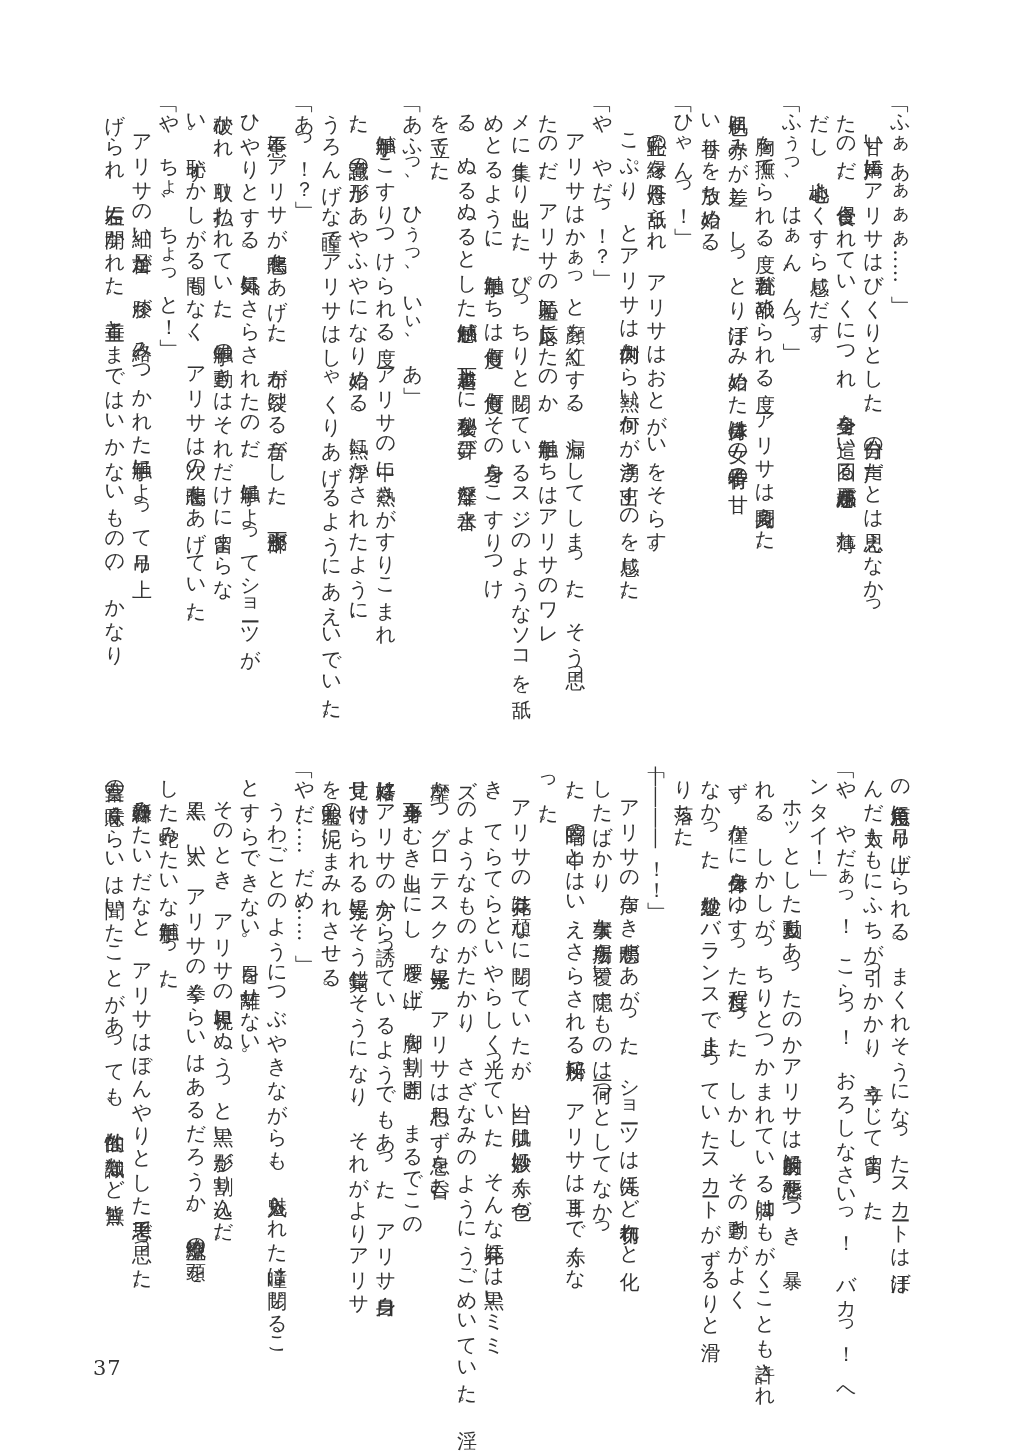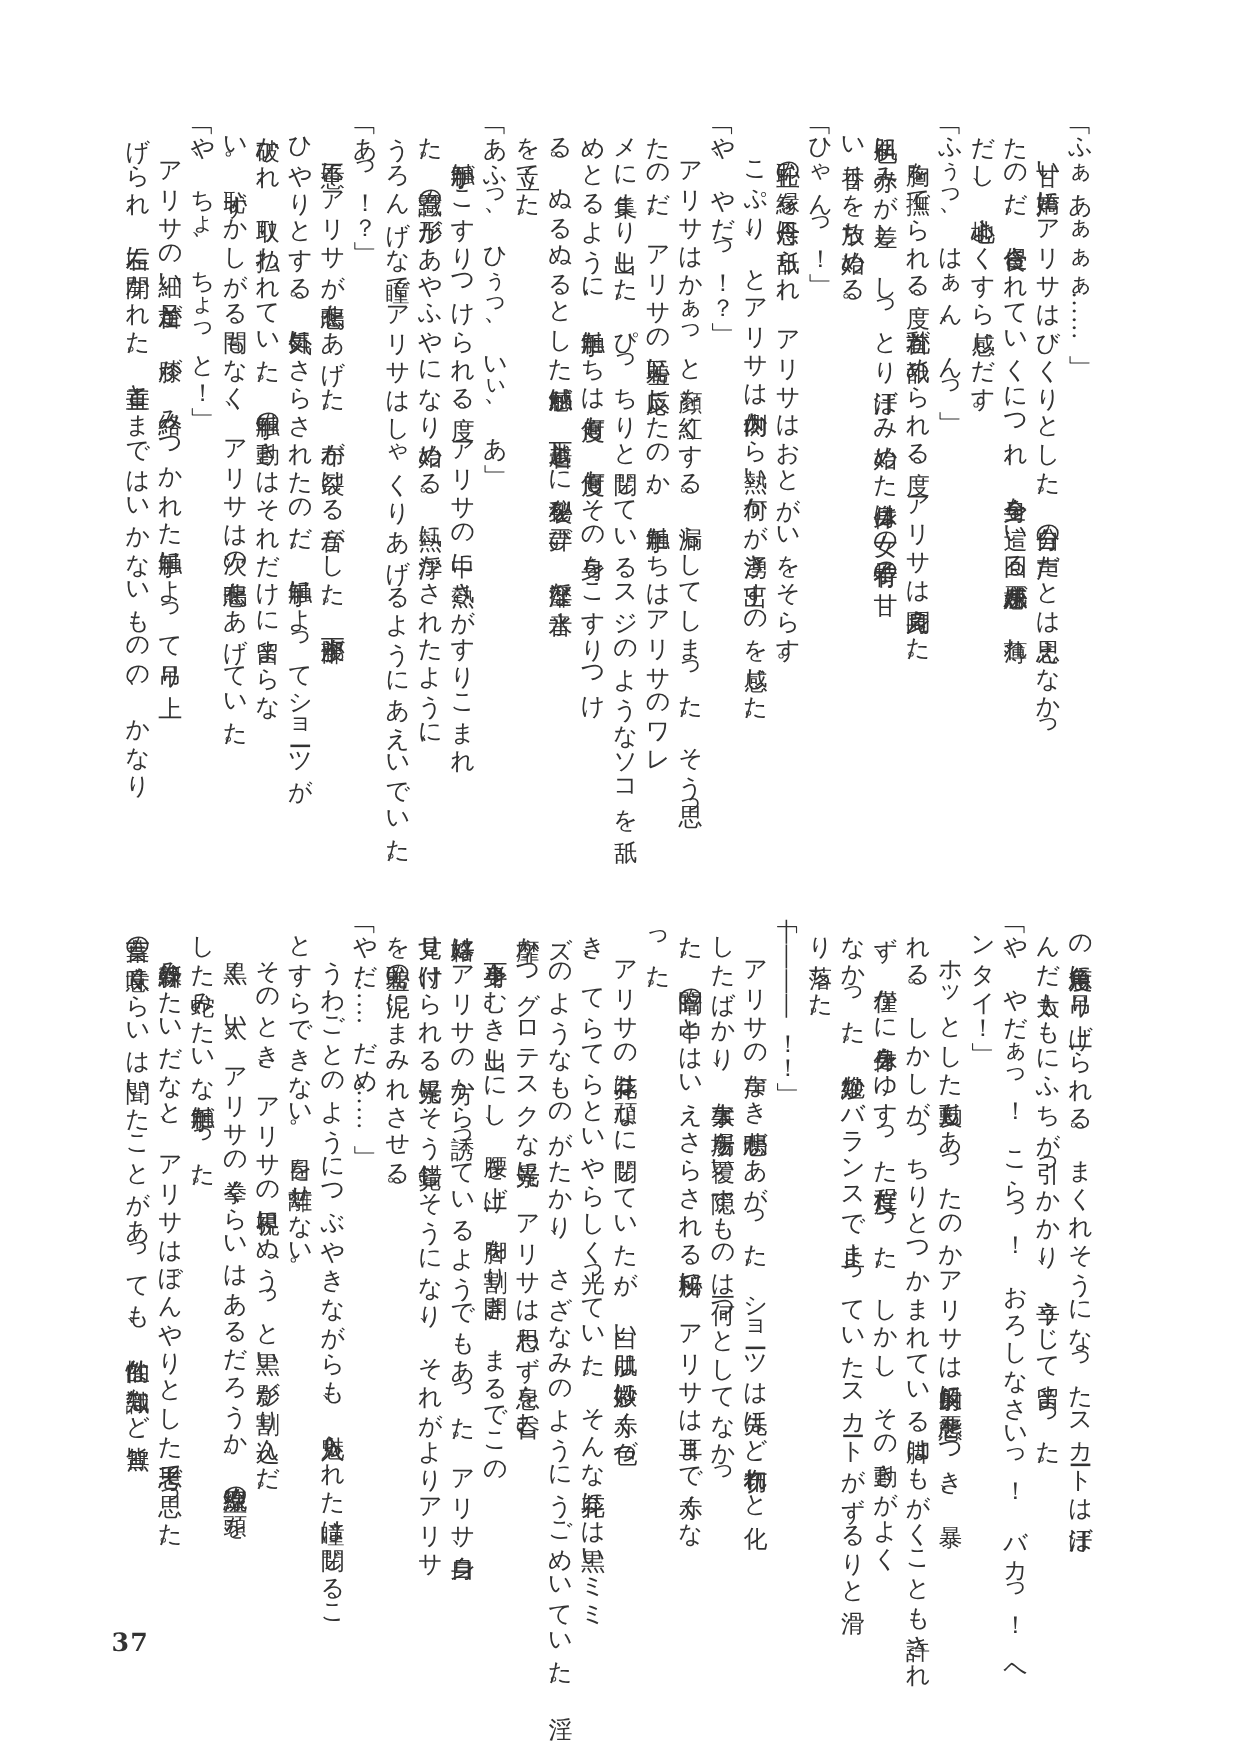--- a/index.html
+++ b/index.html
@@ -35,21 +35,20 @@
     line-height: 27.1px;
     white-space: nowrap;
   }
   .page-number {
     position: absolute;
     left: 93px;
     top: 1356px;
     font-size: 21px;
     letter-spacing: 1px;
     color: #333333;
-    font-weight: bold;
   }
 </style>
 </head>
 <body>
 
 <div class="page">
   <section class="tblock" id="block-top">
       <div class="tcol">「ふぁあぁぁぁ……」</div>
       <div class="tcol">　甘い嬌声にアリサはびくりとした。自分の声だとは思えなかっ</div>
       <div class="tcol">たのだ。侵食されていくにつれ、全身を這い回る嫌悪感が、薄れ</div>

